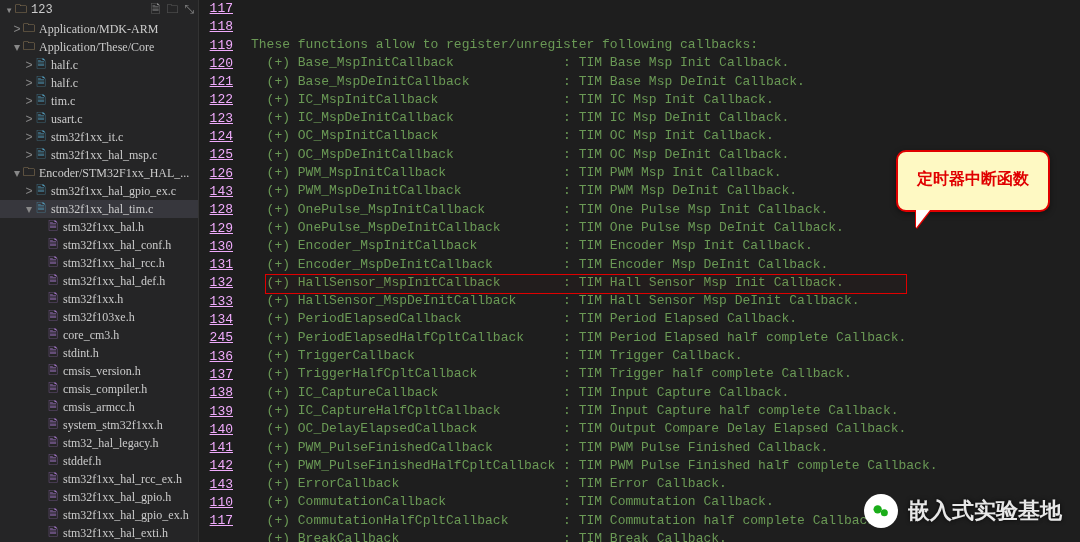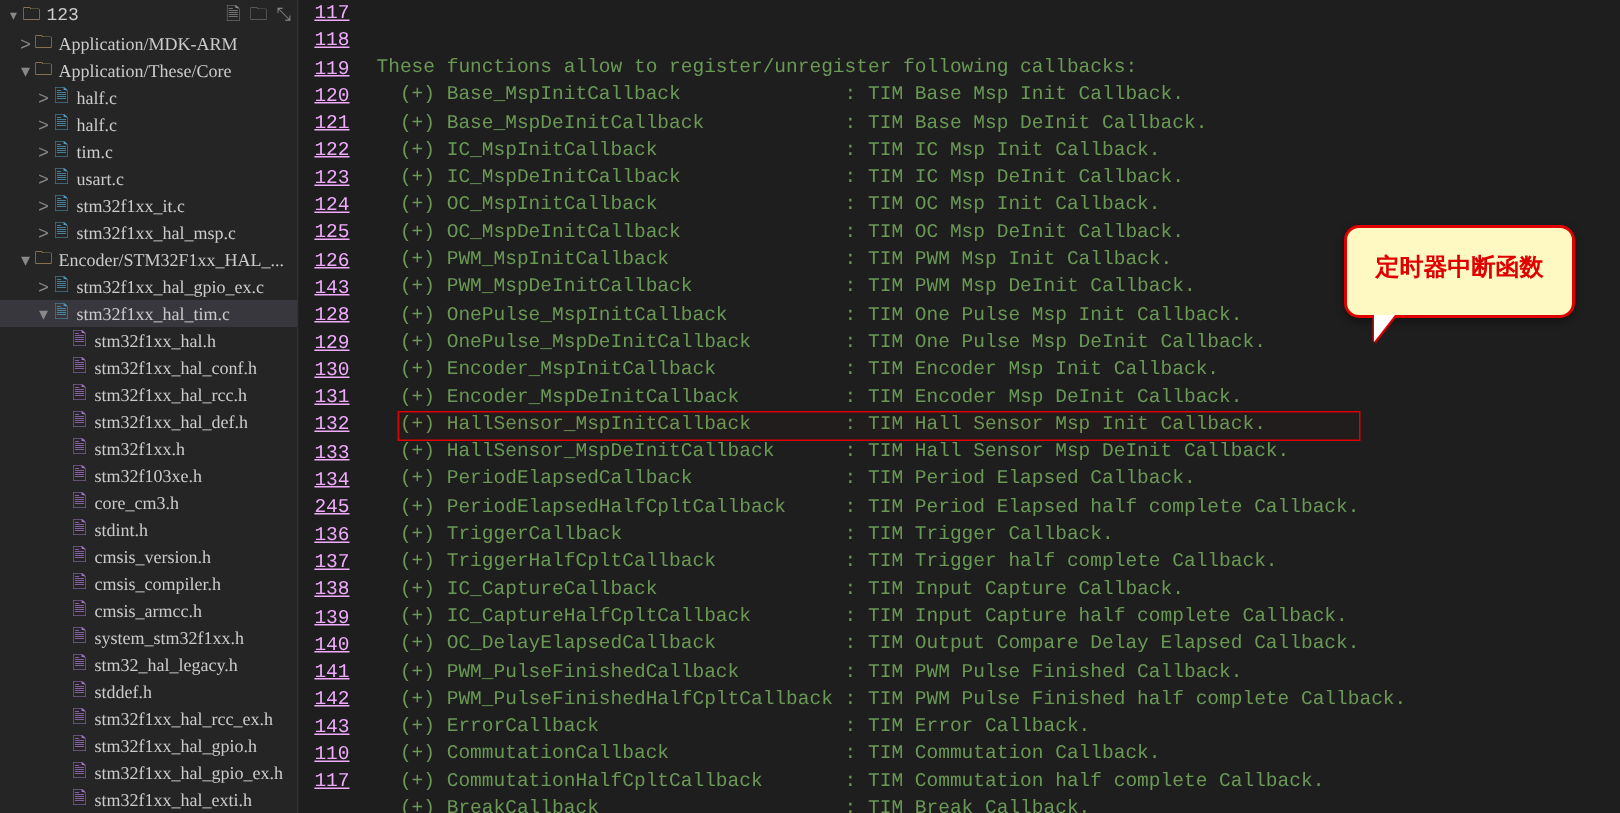--- a/index.html
+++ b/index.html
@@ -336,15 +336,24 @@
         <div>117</div>
       </div>
     <div class="code" id="code"><div class="row">These functions allow to register/unregister following callbacks:</div><div class="row">  (+) Base_MspInitCallback              : TIM Base Msp Init Callback.</div><div class="row">  (+) Base_MspDeInitCallback            : TIM Base Msp DeInit Callback.</div><div class="row">  (+) IC_MspInitCallback                : TIM IC Msp Init Callback.</div><div class="row">  (+) IC_MspDeInitCallback              : TIM IC Msp DeInit Callback.</div><div class="row">  (+) OC_MspInitCallback                : TIM OC Msp Init Callback.</div><div class="row">  (+) OC_MspDeInitCallback              : TIM OC Msp DeInit Callback.</div><div class="row">  (+) PWM_MspInitCallback               : TIM PWM Msp Init Callback.</div><div class="row">  (+) PWM_MspDeInitCallback             : TIM PWM Msp DeInit Callback.</div><div class="row">  (+) OnePulse_MspInitCallback          : TIM One Pulse Msp Init Callback.</div><div class="row">  (+) OnePulse_MspDeInitCallback        : TIM One Pulse Msp DeInit Callback.</div><div class="row">  (+) Encoder_MspInitCallback           : TIM Encoder Msp Init Callback.</div><div class="row">  (+) Encoder_MspDeInitCallback         : TIM Encoder Msp DeInit Callback.</div><div class="row">  (+) HallSensor_MspInitCallback        : TIM Hall Sensor Msp Init Callback.</div><div class="row">  (+) HallSensor_MspDeInitCallback      : TIM Hall Sensor Msp DeInit Callback.</div><div class="row">  (+) PeriodElapsedCallback             : TIM Period Elapsed Callback.</div><div class="row">  (+) PeriodElapsedHalfCpltCallback     : TIM Period Elapsed half complete Callback.</div><div class="row">  (+) TriggerCallback                   : TIM Trigger Callback.</div><div class="row">  (+) TriggerHalfCpltCallback           : TIM Trigger half complete Callback.</div><div class="row">  (+) IC_CaptureCallback                : TIM Input Capture Callback.</div><div class="row">  (+) IC_CaptureHalfCpltCallback        : TIM Input Capture half complete Callback.</div><div class="row">  (+) OC_DelayElapsedCallback           : TIM Output Compare Delay Elapsed Callback.</div><div class="row">  (+) PWM_PulseFinishedCallback         : TIM PWM Pulse Finished Callback.</div><div class="row">  (+) PWM_PulseFinishedHalfCpltCallback : TIM PWM Pulse Finished half complete Callback.</div><div class="row">  (+) ErrorCallback                     : TIM Error Callback.</div><div class="row">  (+) CommutationCallback               : TIM Commutation Callback.</div><div class="row">  (+) CommutationHalfCpltCallback       : TIM Commutation half complete Callback.</div><div class="row">  (+) BreakCallback                     : TIM Break Callback.</div><div class="row"></div></div>
 
     <div class="hl" id="hl" style="left: 66px; top: 273.5px; width: 640px; height: 18.3px;"></div>
 
     <div class="callout">
       <span>定时器中断函数</span>
     </div>
 
+    <div class="watermark">
+      <span class="wxicon">
+        <svg viewBox="0 0 24 24" width="20" height="20" fill="#1aad19">
+            <circle cx="8" cy="10" r="5"></circle>
+            <circle cx="16" cy="14" r="4.2"></circle>
+          </svg>
+      </span>
+      <span>嵌入式实验基地</span>
+    </div>
   </div>
 
 </div>
 
 </body></html>

